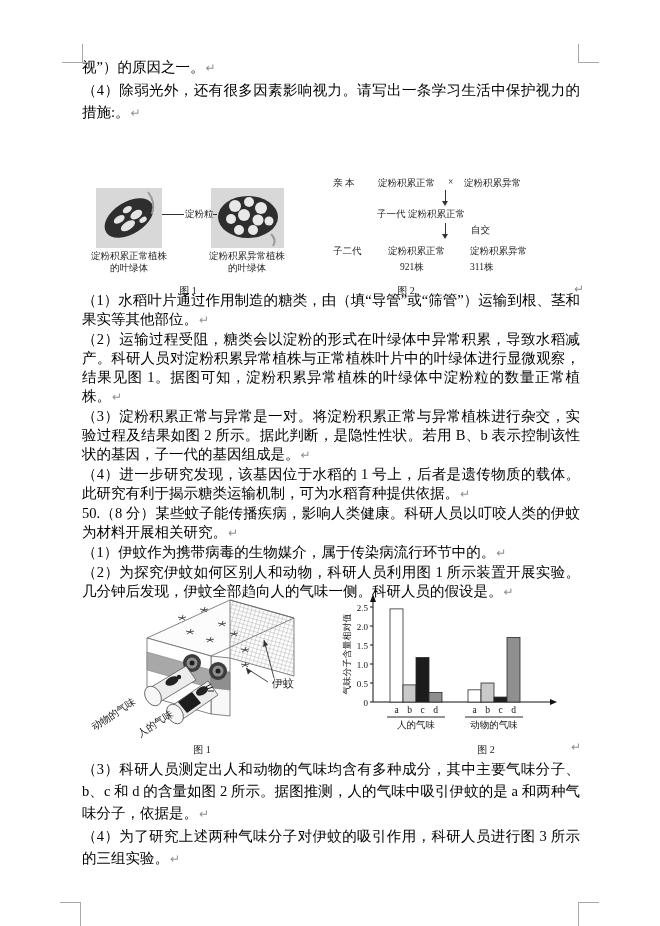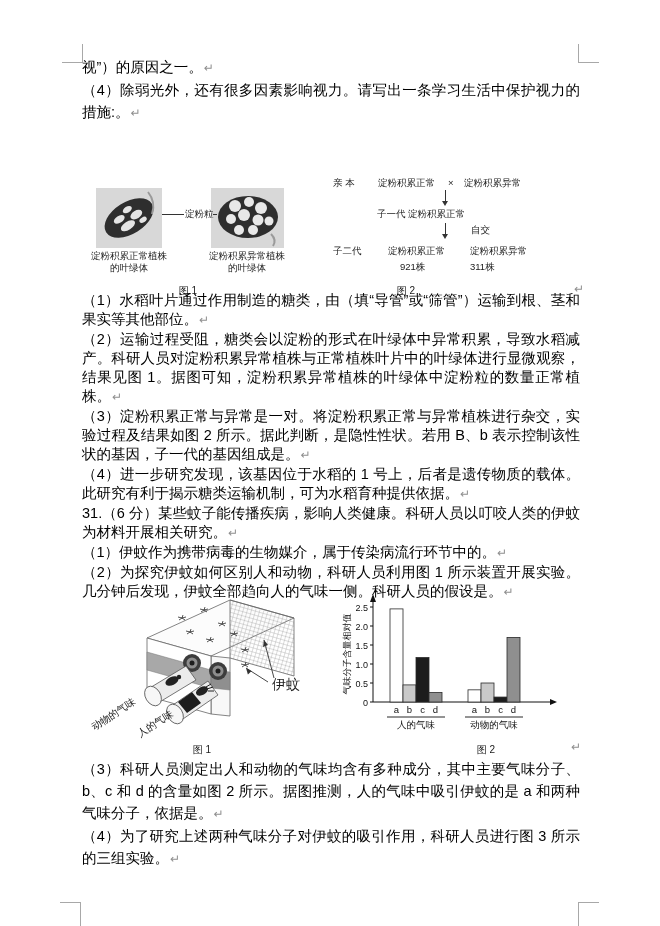--- a/index.html
+++ b/index.html
@@ -1,17 +1,17 @@
 <!DOCTYPE html>
 <html><head>
 <meta charset="utf-8">
 <style>
   html,body{margin:0;padding:0;background:#ffffff;}
   .page{position:relative;width:637px;height:926px;background:#ffffff;overflow:hidden;
-        font-family:Liberation Sans, sans-serif;color:#000;}
+        font-family:Liberation Serif, serif;color:#000;}
   
   .crop{position:absolute;}
   .crop.tl{left:62px;top:44px;width:20px;height:18px;border-right:1px solid #a8a8a8;border-bottom:1px solid #a8a8a8;}
   .crop.tr{left:578px;top:44px;width:20px;height:18px;border-left:1px solid #a8a8a8;border-bottom:1px solid #a8a8a8;}
   .crop.bl{left:60px;top:902px;width:20px;height:24px;border-right:1px solid #a8a8a8;border-top:1px solid #a8a8a8;}
   .crop.br{left:578px;top:902px;width:20px;height:24px;border-left:1px solid #a8a8a8;border-top:1px solid #a8a8a8;}
   
   .tblock{position:absolute;left:82px;width:498px;text-align:justify;text-align-last:left;}
   .tblock p{margin:0;font-size:14.5px;word-break:break-all;}
   #block1 p{line-height:22px;}
@@ -105,21 +105,21 @@
     <div class="figtext" style="left:388px;top:87px;">311株</div>
     <div class="figtext cap center" style="left:324px;top:110px;">图 2</div>
     <div class="standalone-mark" style="left:492px;top:108px;">↵</div>
   </div>
 
   <div id="block2" class="tblock" style="top:291px;">
     <p><span>（1）水稻叶片通过作用制造的糖类，由（填“导管”或“筛管”）运输到根、茎和果实等其他部位。</span><span class="pmark">↵</span></p>
     <p><span>（2）运输过程受阻，糖类会以淀粉的形式在叶绿体中异常积累，导致水稻减产。科研人员对淀粉积累异常植株与正常植株叶片中的叶绿体进行显微观察，结果见图 1。据图可知，淀粉积累异常植株的叶绿体中淀粉粒的数量正常植株。</span><span class="pmark">↵</span></p>
     <p><span>（3）淀粉积累正常与异常是一对。将淀粉积累正常与异常植株进行杂交，实验过程及结果如图 2 所示。据此判断，是隐性性状。若用 B、b 表示控制该性状的基因，子一代的基因组成是。</span><span class="pmark">↵</span></p>
     <p><span>（4）进一步研究发现，该基因位于水稻的 1 号上，后者是遗传物质的载体。此研究有利于揭示糖类运输机制，可为水稻育种提供依据。</span><span class="pmark">↵</span></p>
-    <p><span>31.（6 分）某些蚊子能传播疾病，影响人类健康。科研人员以叮咬人类的伊蚊为材料开展相关研究。</span><span class="pmark">↵</span></p>
+    <p><span>50.（8 分）某些蚊子能传播疾病，影响人类健康。科研人员以叮咬人类的伊蚊为材料开展相关研究。</span><span class="pmark">↵</span></p>
     <p><span>（1）伊蚊作为携带病毒的生物媒介，属于传染病流行环节中的。</span><span class="pmark">↵</span></p>
     <p><span>（2）为探究伊蚊如何区别人和动物，科研人员利用图 1 所示装置开展实验。几分钟后发现，伊蚊全部趋向人的气味一侧。科研人员的假设是。</span><span class="pmark">↵</span></p>
   </div>
 
   <div class="figrow" style="top:590px;width:514px;height:170px;">
 
     <svg width="250" height="160" style="position:absolute;left:0;top:0;">
       <defs>
         <pattern id="mesh" width="4" height="4" patternUnits="userSpaceOnUse" patternTransform="rotate(16)">
           <path d="M0 0H4M0 0V4" stroke="#8a8a8a" stroke-width="0.6" fill="none"></path>
@@ -163,21 +163,21 @@
       <use href="#mosq" x="163" y="60"></use>
       <use href="#mosq" x="163" y="75"></use>
 
       <line x1="186" y1="92" x2="164" y2="78" stroke="#333" stroke-width="0.9"></line>
       <polygon points="164,78 170,80 167,84" fill="#333" transform="rotate(10 164 78)"></polygon>
       <line x1="192" y1="88" x2="182" y2="50" stroke="#333" stroke-width="0.9"></line>
       <polygon points="182,50 186,55 181,57" fill="#333"></polygon>
     </svg>
     <div class="figtext" style="left:5px;top:112px;width:70px;font-size:10px;transform:rotate(-33deg);">动物的气味</div>
     <div class="figtext" style="left:52px;top:122px;width:58px;font-size:10px;transform:rotate(-33deg);">人的气味</div>
-    <div class="figtext" style="left:190px;top:86px;font-size:14px;">伊蚊</div>
+    <div class="figtext" style="left:190px;top:86px;font-size:11px;">伊蚊</div>
     <div class="figtext cap center" style="left:120px;top:153px;">图 1</div>
 
     <svg id="odor-chart" width="250" height="150" style="position:absolute;left:258px;top:0;">
         <line x1="33" y1="112" x2="33" y2="10" stroke="#111" stroke-width="1"></line>
         <polygon points="30,12 36,12 33,4" fill="#111"></polygon>
         <line x1="30" y1="112" x2="33" y2="112" stroke="#111" stroke-width="1"></line>
         <text x="28" y="115.5" text-anchor="end" font-size="9" fill="#111">0</text>
         <line x1="30" y1="93" x2="33" y2="93" stroke="#111" stroke-width="1"></line>
         <text x="28" y="96.5" text-anchor="end" font-size="9" fill="#111">0.5</text>
         <line x1="30" y1="74" x2="33" y2="74" stroke="#111" stroke-width="1"></line>

